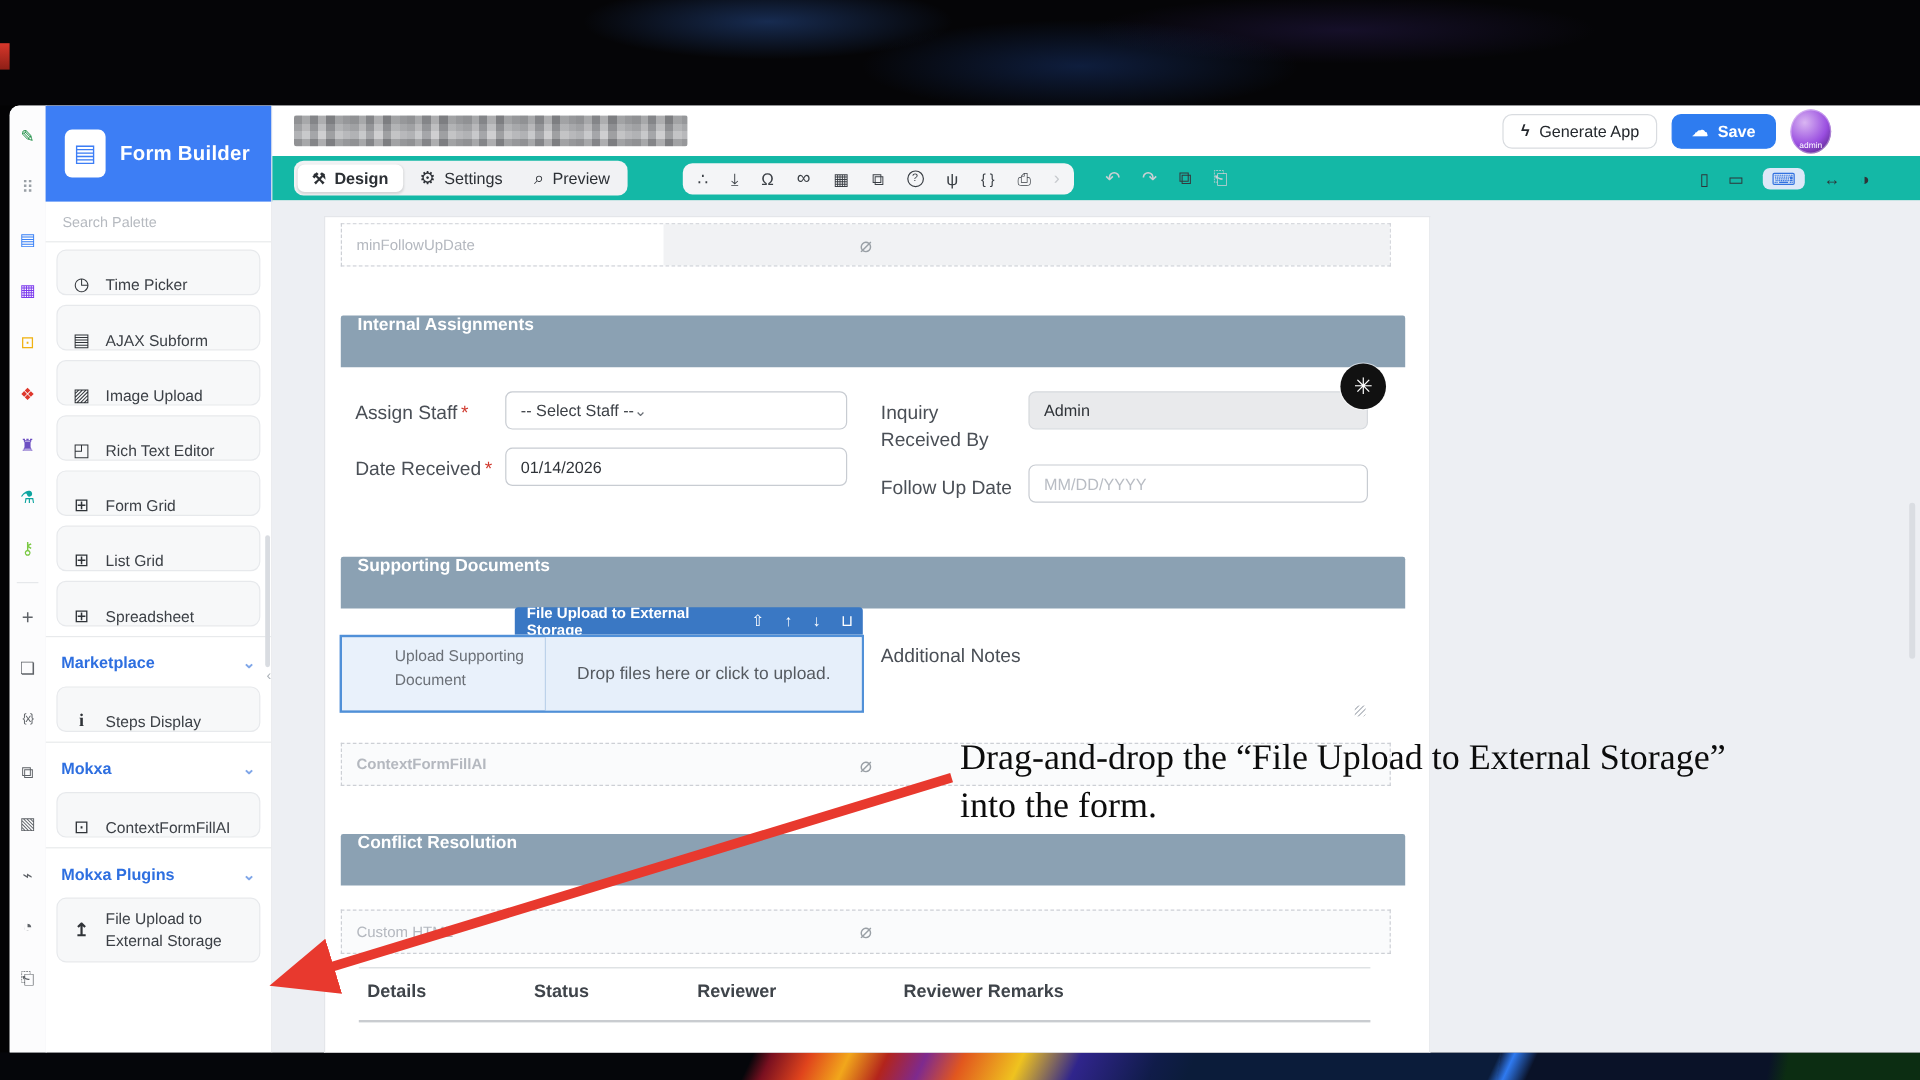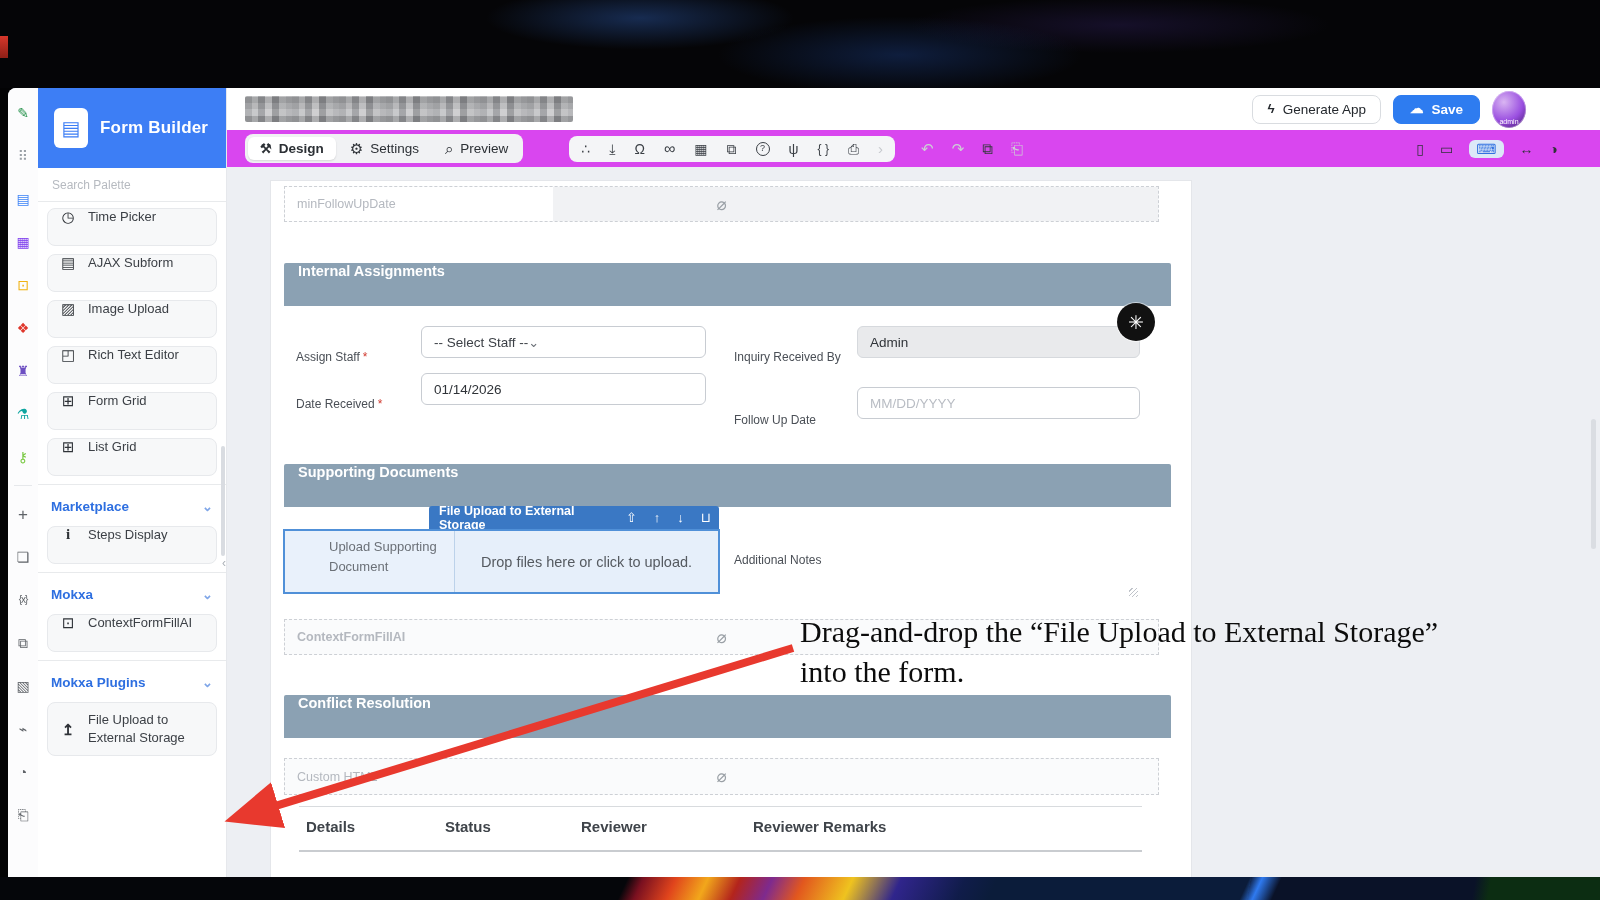--- a/index.html
+++ b/index.html
@@ -31,21 +31,21 @@
   
   .sidebar{position:absolute;left:30px;top:0;bottom:0;width:188px;background:#ffffff;border-right:1px solid #e6e8ec;}
   .sb-header{height:80px;background:#3d7ef5;display:flex;align-items:center;gap:12px;padding-left:16px;}
   .sb-doc{width:34px;height:40px;background:#ffffff;border-radius:6px;color:#3d7ef5;font-size:20px;
           display:flex;align-items:center;justify-content:center;}
   .sb-title{color:#fff;font-size:17px;font-weight:700;letter-spacing:.2px;}
   .sb-search{height:33px;border-bottom:1px solid #e8eaec;display:flex;align-items:center;padding:0 12px;}
   .sb-search input{border:none;outline:none;width:100%;font-size:12px;color:#55595f;font-family:"Liberation Sans",sans-serif;background:transparent;}
   .sb-search input::placeholder{color:#b6bac0;}
   .sb-body{position:absolute;top:114px;left:0;right:0;bottom:0;overflow:hidden;padding:6px 9px 0 9px;}
-  .p-item{display:flex;align-items:flex-start;gap:12px;background:#f7f8f9;border:1px solid #e7e9ec;border-radius:8px;
+  .p-item{display:flex;align-items:flex-end;gap:12px;background:#f7f8f9;border:1px solid #e7e9ec;border-radius:8px;
           height:36px;margin-bottom:8px;padding-left:12px;font-size:13px;color:#3c4046;cursor:grab;}
   .p-item.tall{height:52px;align-items:center;}
   .p-item.tall .p-label{line-height:1.35;}
   .p-item .ic{font-size:15px;color:#2f3338;width:16px;}
   .sb-sep{height:1px;background:#e8eaec;margin:4px -9px 10px -9px;}
   .sb-sec{display:flex;align-items:center;justify-content:space-between;color:#2e6fe0;font-weight:700;font-size:13.5px;
           padding:4px 4px 12px 4px;cursor:pointer;}
   .sb-sec .ic{color:#7fa6e8;font-size:13px;}
   .sb-scroll{position:absolute;right:1px;top:358px;width:4px;height:110px;background:#d9dce1;border-radius:3px;}
   .sb-collapse{position:absolute;left:210px;top:458px;width:12px;height:34px;color:#aab0b7;font-size:12px;
@@ -59,21 +59,21 @@
       repeating-linear-gradient(90deg,#9c9ea1 0 7px,#c9cbcd 7px 13px,#84868a 13px 20px,#d6d7d9 20px 27px,#77797d 27px 34px,#bfc1c3 34px 41px,#a9abae 41px 47px);}
   .tb-right{margin-left:auto;display:flex;align-items:center;gap:12px;padding-right:56px;}
   .btn-outline{display:flex;align-items:center;gap:8px;background:#fff;border:1px solid #d9dce0;border-radius:8px;
                padding:6px 14px;font-size:13.5px;color:#24282d;cursor:pointer;}
   .btn-primary{display:flex;align-items:center;gap:8px;background:#2e7cf0;border:1px solid #2e7cf0;border-radius:8px;
                padding:6px 16px;font-size:13.5px;color:#fff;font-weight:600;cursor:pointer;}
   .avatar{width:34px;height:34px;border-radius:50%;background:radial-gradient(circle at 35% 30%, #d9b5f2, #9a4fe0 55%, #3d1466);
           display:flex;align-items:flex-end;justify-content:center;color:#fff;font-size:7px;padding-bottom:3px;
           box-shadow:inset 0 0 0 1px rgba(255,255,255,.35);cursor:pointer;}
 
-  .toolbar{height:37px;background:#d946ef;display:flex;align-items:center;padding:0 18px;border-bottom:1px solid #e9eaec;}
+  .toolbar{height:37px;background:#14b8a6;display:flex;align-items:center;padding:0 18px;border-bottom:1px solid #e9eaec;}
   .tabs{display:flex;background:#f1f2f4;border-radius:8px;padding:3px;gap:2px;}
   .tab{display:flex;align-items:center;gap:7px;padding:4px 12px;border-radius:6px;font-size:13.5px;color:#2c3035;cursor:pointer;}
   .tab.active{background:#fff;box-shadow:0 1px 2px rgba(0,0,0,.12);font-weight:600;}
   .tab .ic{font-size:13px;}
   .icstrip{display:flex;align-items:center;gap:19px;background:#f4f5f7;border-radius:8px;padding:5px 12px;margin-left:46px;color:#3a3f45;}
   .icstrip .ic{font-size:14px;cursor:pointer;}
   .icstrip .chev{color:#c6c9cd;}
   .editops{display:flex;align-items:center;gap:18px;margin-left:26px;font-size:15px;}
   .editops .dim{color:#cdd0d4;}
   .editops .on{color:#34383d;}
@@ -88,21 +88,21 @@
   
   .hidden-row{position:absolute;border:1px dashed #cdd0d5;display:flex;align-items:center;background:#fafbfc;}
   .hidden-row .hlabel{font-size:12.5px;color:#b4b8bf;padding-left:12px;}
   .hidden-row .eyeoff{position:absolute;left:50%;transform:translateX(-50%);color:#9aa0a6;font-size:17px;}
   .hr-split .cell-l{width:268px;height:100%;background:#fff;display:flex;align-items:center;}
   .hr-split .cell-r{flex:1;height:100%;background:#f1f2f4;}
 
   .sec-hdr{position:absolute;background:#8ba1b3;color:#fff;font-weight:700;font-size:14.5px;display:flex;
            padding-left:14px;border-radius:2px 2px 0 0;}
 
-  .f-label{position:absolute;font-size:12px;color:#4a4f56;line-height:1.45;margin-top:16px;}
+  .f-label{position:absolute;font-size:16px;color:#4a4f56;line-height:1.45;}
   .req{color:#d03a2f;margin-left:3px;}
   .f-select{position:absolute;height:32px;border:1px solid #c8ccd2;border-radius:6px;background:#fff;display:flex;align-items:center;
             padding:0 10px 0 12px;font-size:13.5px;color:#3c4046;cursor:pointer;}
   .f-select .ic{color:#6a6f76;font-size:13px;}
   .f-input{position:absolute;height:32px;border:1px solid #c8ccd2;border-radius:6px;background:#fff;font-size:13.5px;color:#2f3338;
            padding:0 12px;font-family:"Liberation Sans",sans-serif;box-sizing:border-box;}
   .f-input::placeholder{color:#b9bdc4;}
   .f-disabled{position:absolute;height:32px;border:1px solid #d6d9dd;border-radius:6px;background:#e9eaec;font-size:13.5px;
               color:#2f3338;display:flex;align-items:center;padding-left:12px;}
   .f-textarea{position:absolute;border:1px solid #c8ccd2;border-radius:6px;background:#fff;font-size:13.5px;color:#2f3338;
@@ -231,20 +231,24 @@
         <span class="p-label">Rich Text Editor</span>
       </div>
       <div class="p-item">
         <span class="ic gi-grid"></span>
         <span class="p-label">Form Grid</span>
       </div>
       <div class="p-item">
         <span class="ic gi-grid"></span>
         <span class="p-label">List Grid</span>
       </div>
+      <div class="p-item">
+        <span class="ic gi-grid"></span>
+        <span class="p-label">Spreadsheet</span>
+      </div>
 
       <div class="sb-sep"></div>
       <div class="sb-sec">
         <span>Marketplace</span>
         <span class="ic gi-chevdown"></span>
       </div>
       <div class="p-item">
         <span class="ic gi-info"></span>
         <span class="p-label">Steps Display</span>
       </div>

